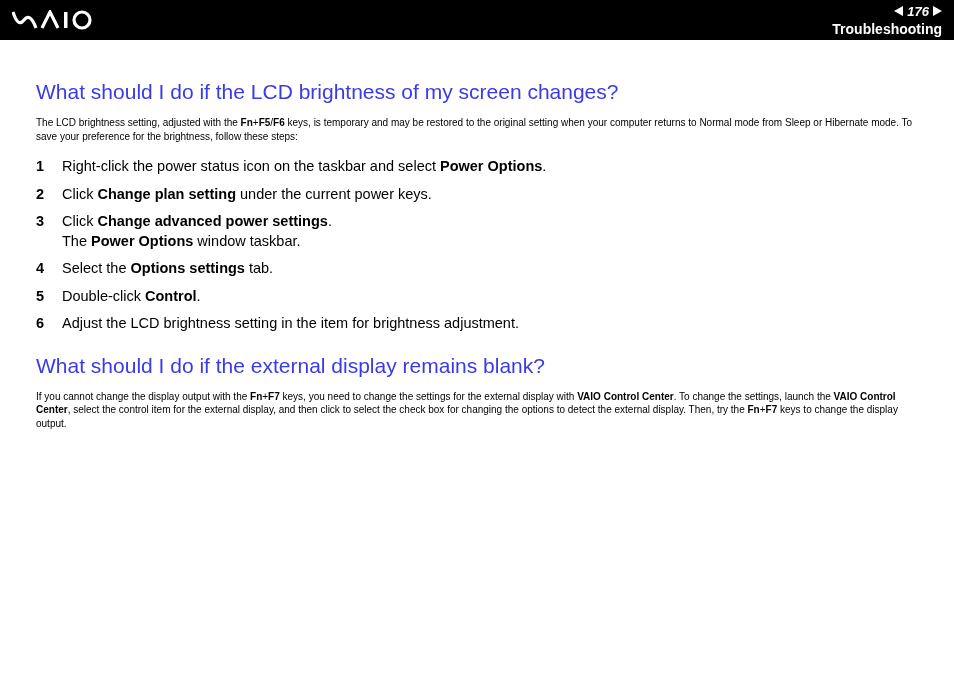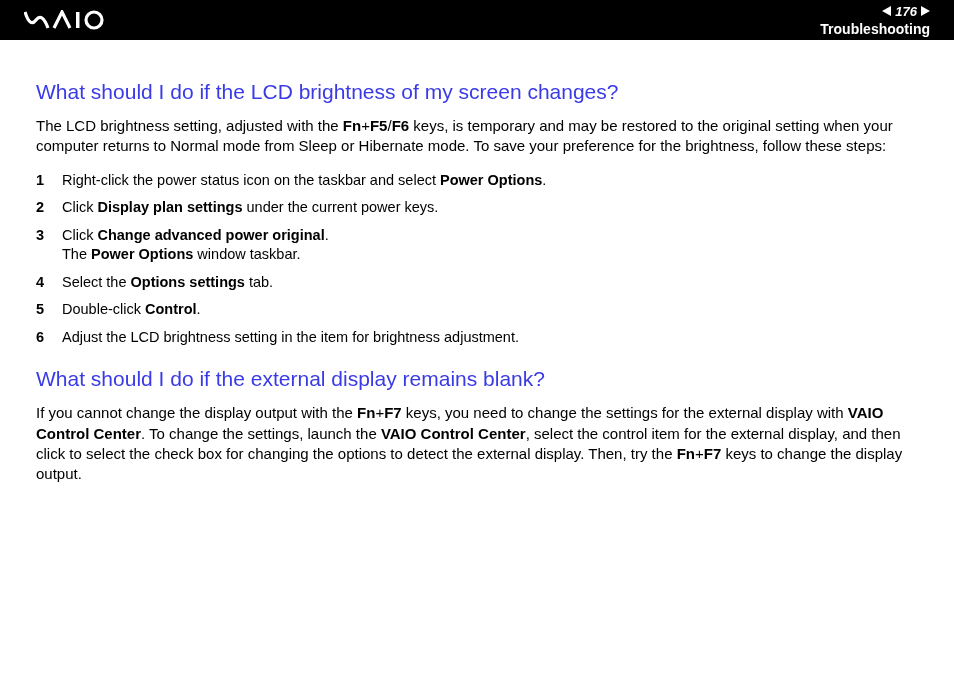--- a/index.html
+++ b/index.html
@@ -10,21 +10,21 @@
       background: #fff;
       position: relative;
     }
     .header {
       background: #000;
       color: #fff;
       height: 40px;
       display: flex;
       align-items: center;
       justify-content: space-between;
-      padding: 0 24px;
+      padding: 0 12px;
     }
     .logo {
       display: flex;
       align-items: center;
       gap: 2px;
       height: 100%;
     }
     .logo svg { display: block; }
     .header-right {
       text-align: right;
@@ -54,21 +54,21 @@
     .content {
       padding: 40px 36px 20px 36px;
     }
     .heading {
       color: #3a3ae6;
       font-size: 21px;
       font-weight: normal;
       margin-bottom: 12px;
     }
     .intro {
-      font-size: 15px;
+      font-size: 10px;
       line-height: 1.35;
       margin-bottom: 14px;
     }
     .b { font-weight: bold; }
     .steps {
       list-style: none;
       margin-bottom: 20px;
     }
     .steps li {
       display: flex;
@@ -115,25 +115,25 @@
     <span>The LCD brightness setting, adjusted with the </span><span class="b">Fn</span><span>+</span><span class="b">F5</span><span>/</span><span class="b">F6</span><span> keys, is temporary and may be restored to the original setting when your computer returns to Normal mode from Sleep or Hibernate mode. To save your preference for the brightness, follow these steps:</span>
   </p>
 
   <ol class="steps">
     <li>
       <span class="step-num">1</span>
       <span class="step-text"><span>Right-click the power status icon on the taskbar and select </span><span class="b">Power Options</span><span>.</span></span>
     </li>
     <li>
       <span class="step-num">2</span>
-      <span class="step-text"><span>Click </span><span class="b">Display plan settings</span><span> under the current power keys.</span></span>
+      <span class="step-text"><span>Click </span><span class="b">Change plan setting</span><span> under the current power keys.</span></span>
     </li>
     <li>
       <span class="step-num">3</span>
-      <span class="step-text"><span>Click </span><span class="b">Change advanced power original</span><span>.</span><br><span>The </span><span class="b">Power Options</span><span> window taskbar.</span></span>
+      <span class="step-text"><span>Click </span><span class="b">Change advanced power settings</span><span>.</span><br><span>The </span><span class="b">Power Options</span><span> window taskbar.</span></span>
     </li>
     <li>
       <span class="step-num">4</span>
       <span class="step-text"><span>Select the </span><span class="b">Options settings</span><span> tab.</span></span>
     </li>
     <li>
       <span class="step-num">5</span>
       <span class="step-text"><span>Double-click </span><span class="b">Control</span><span>.</span></span>
     </li>
     <li>

